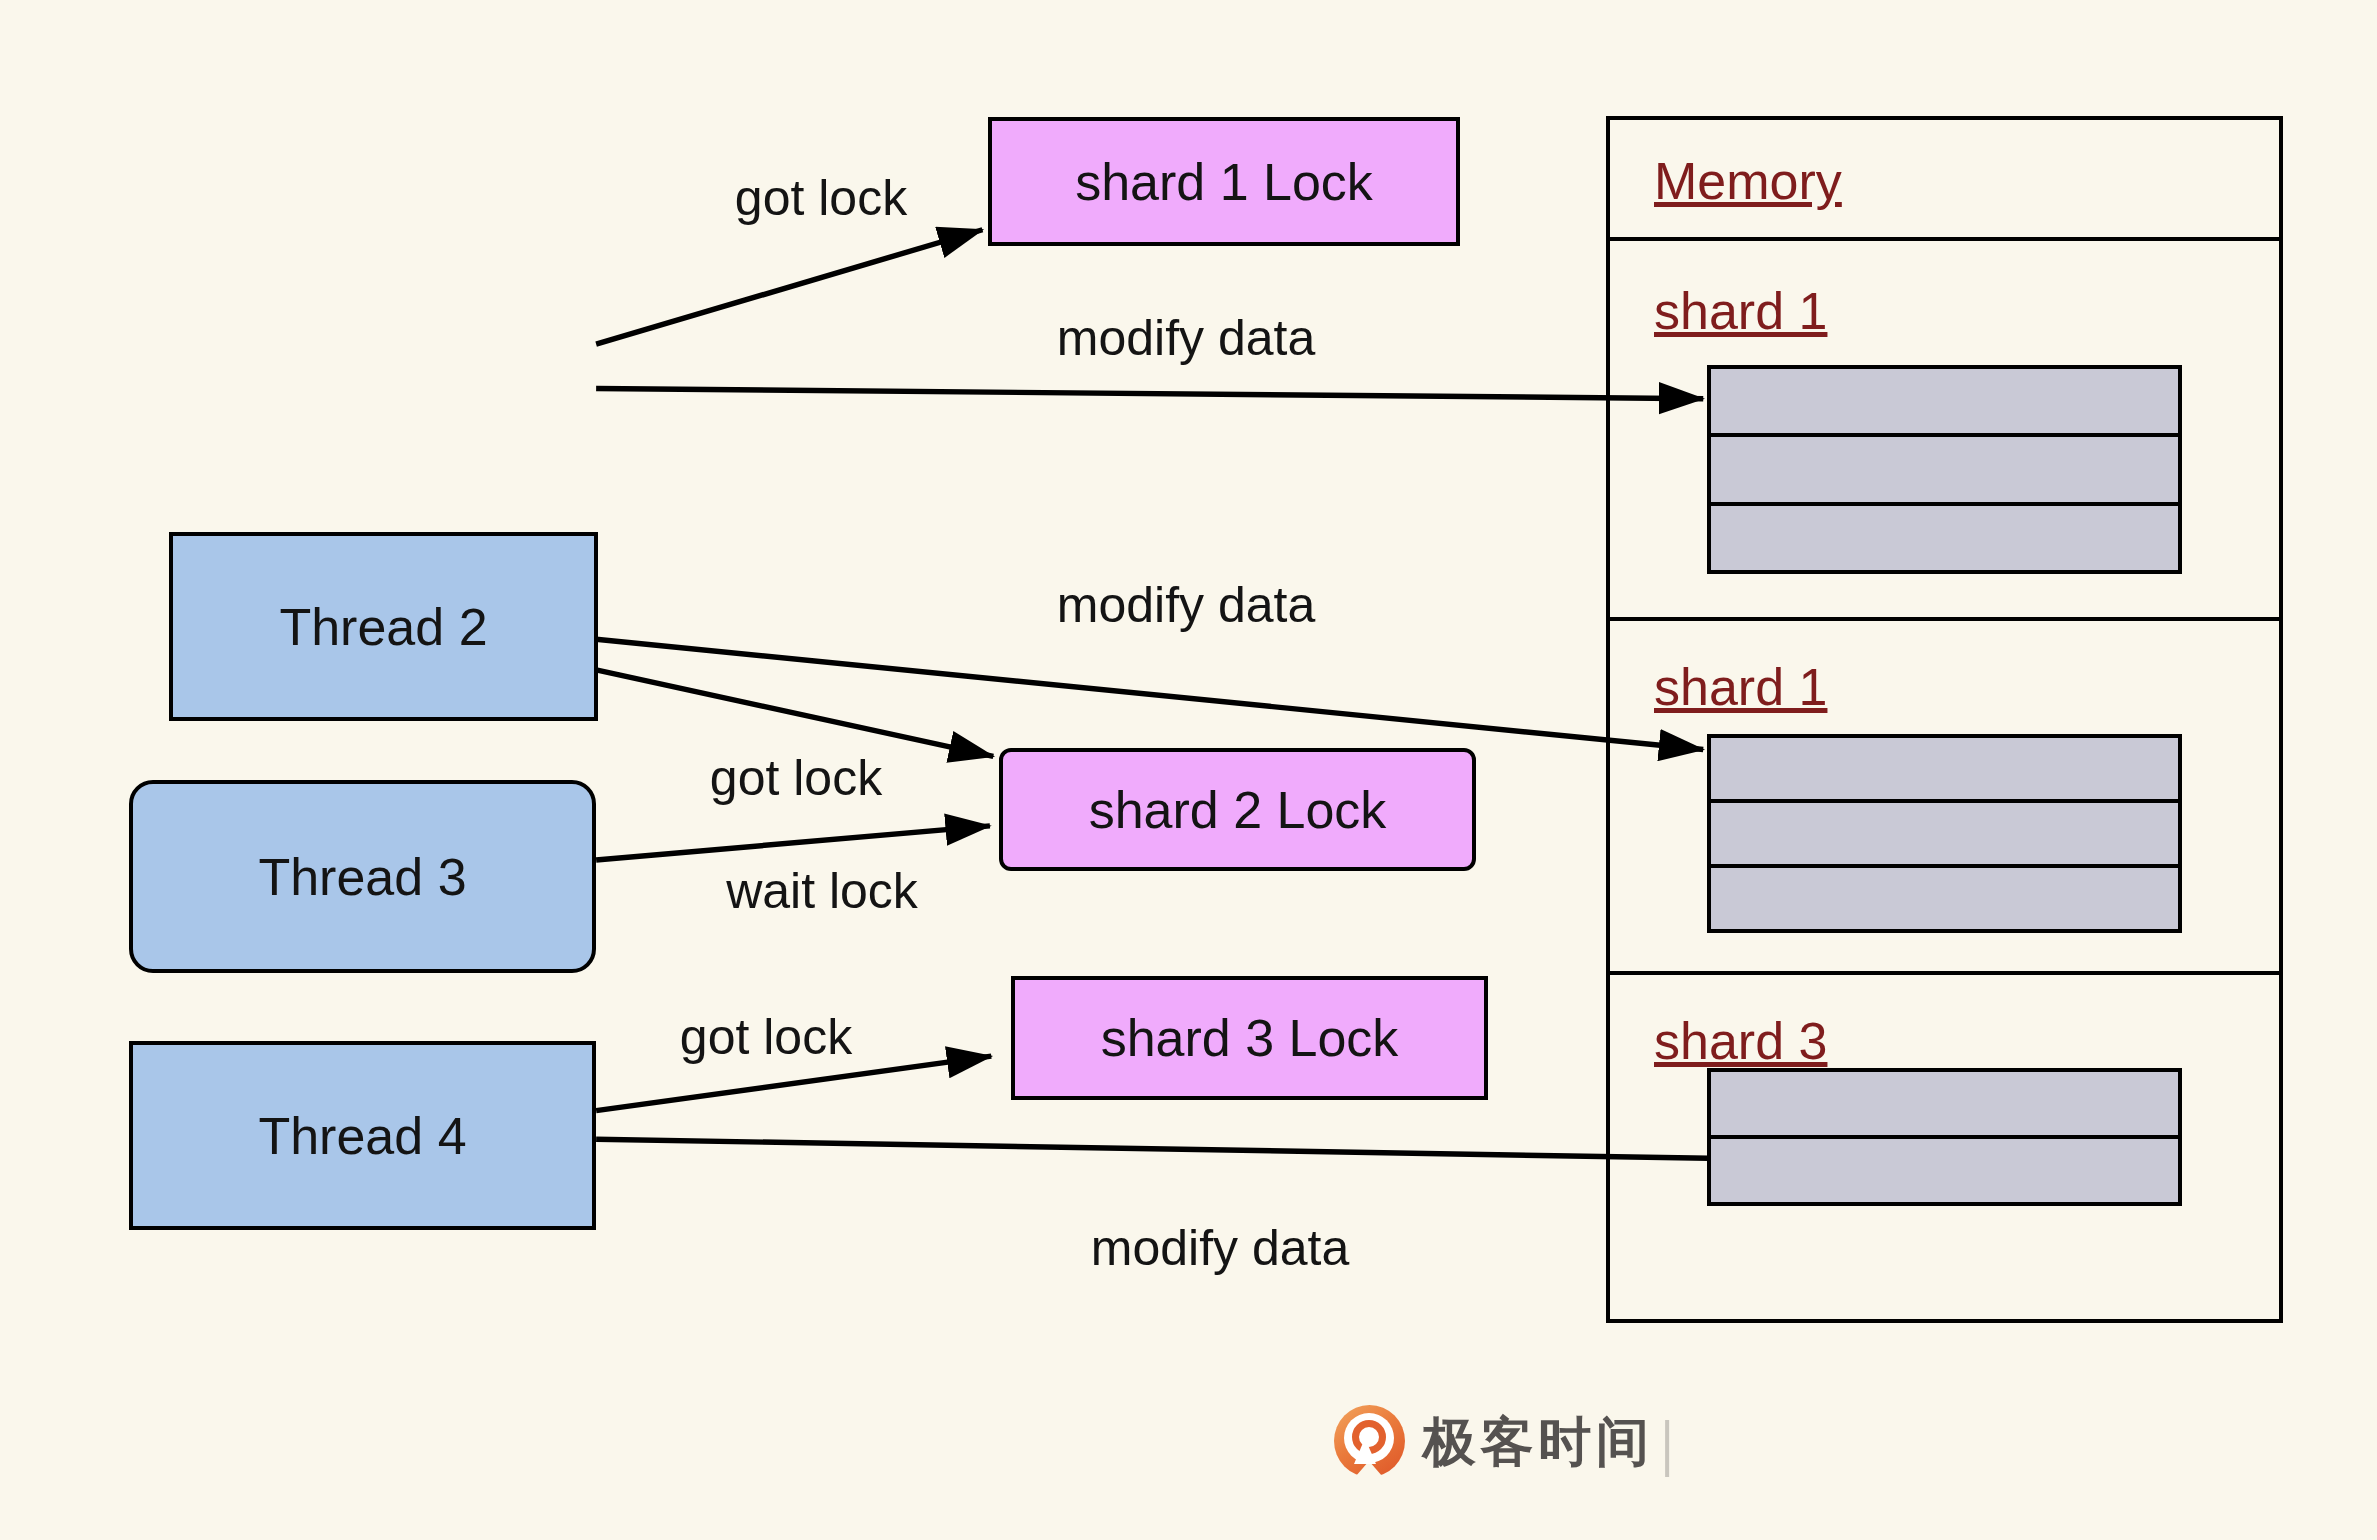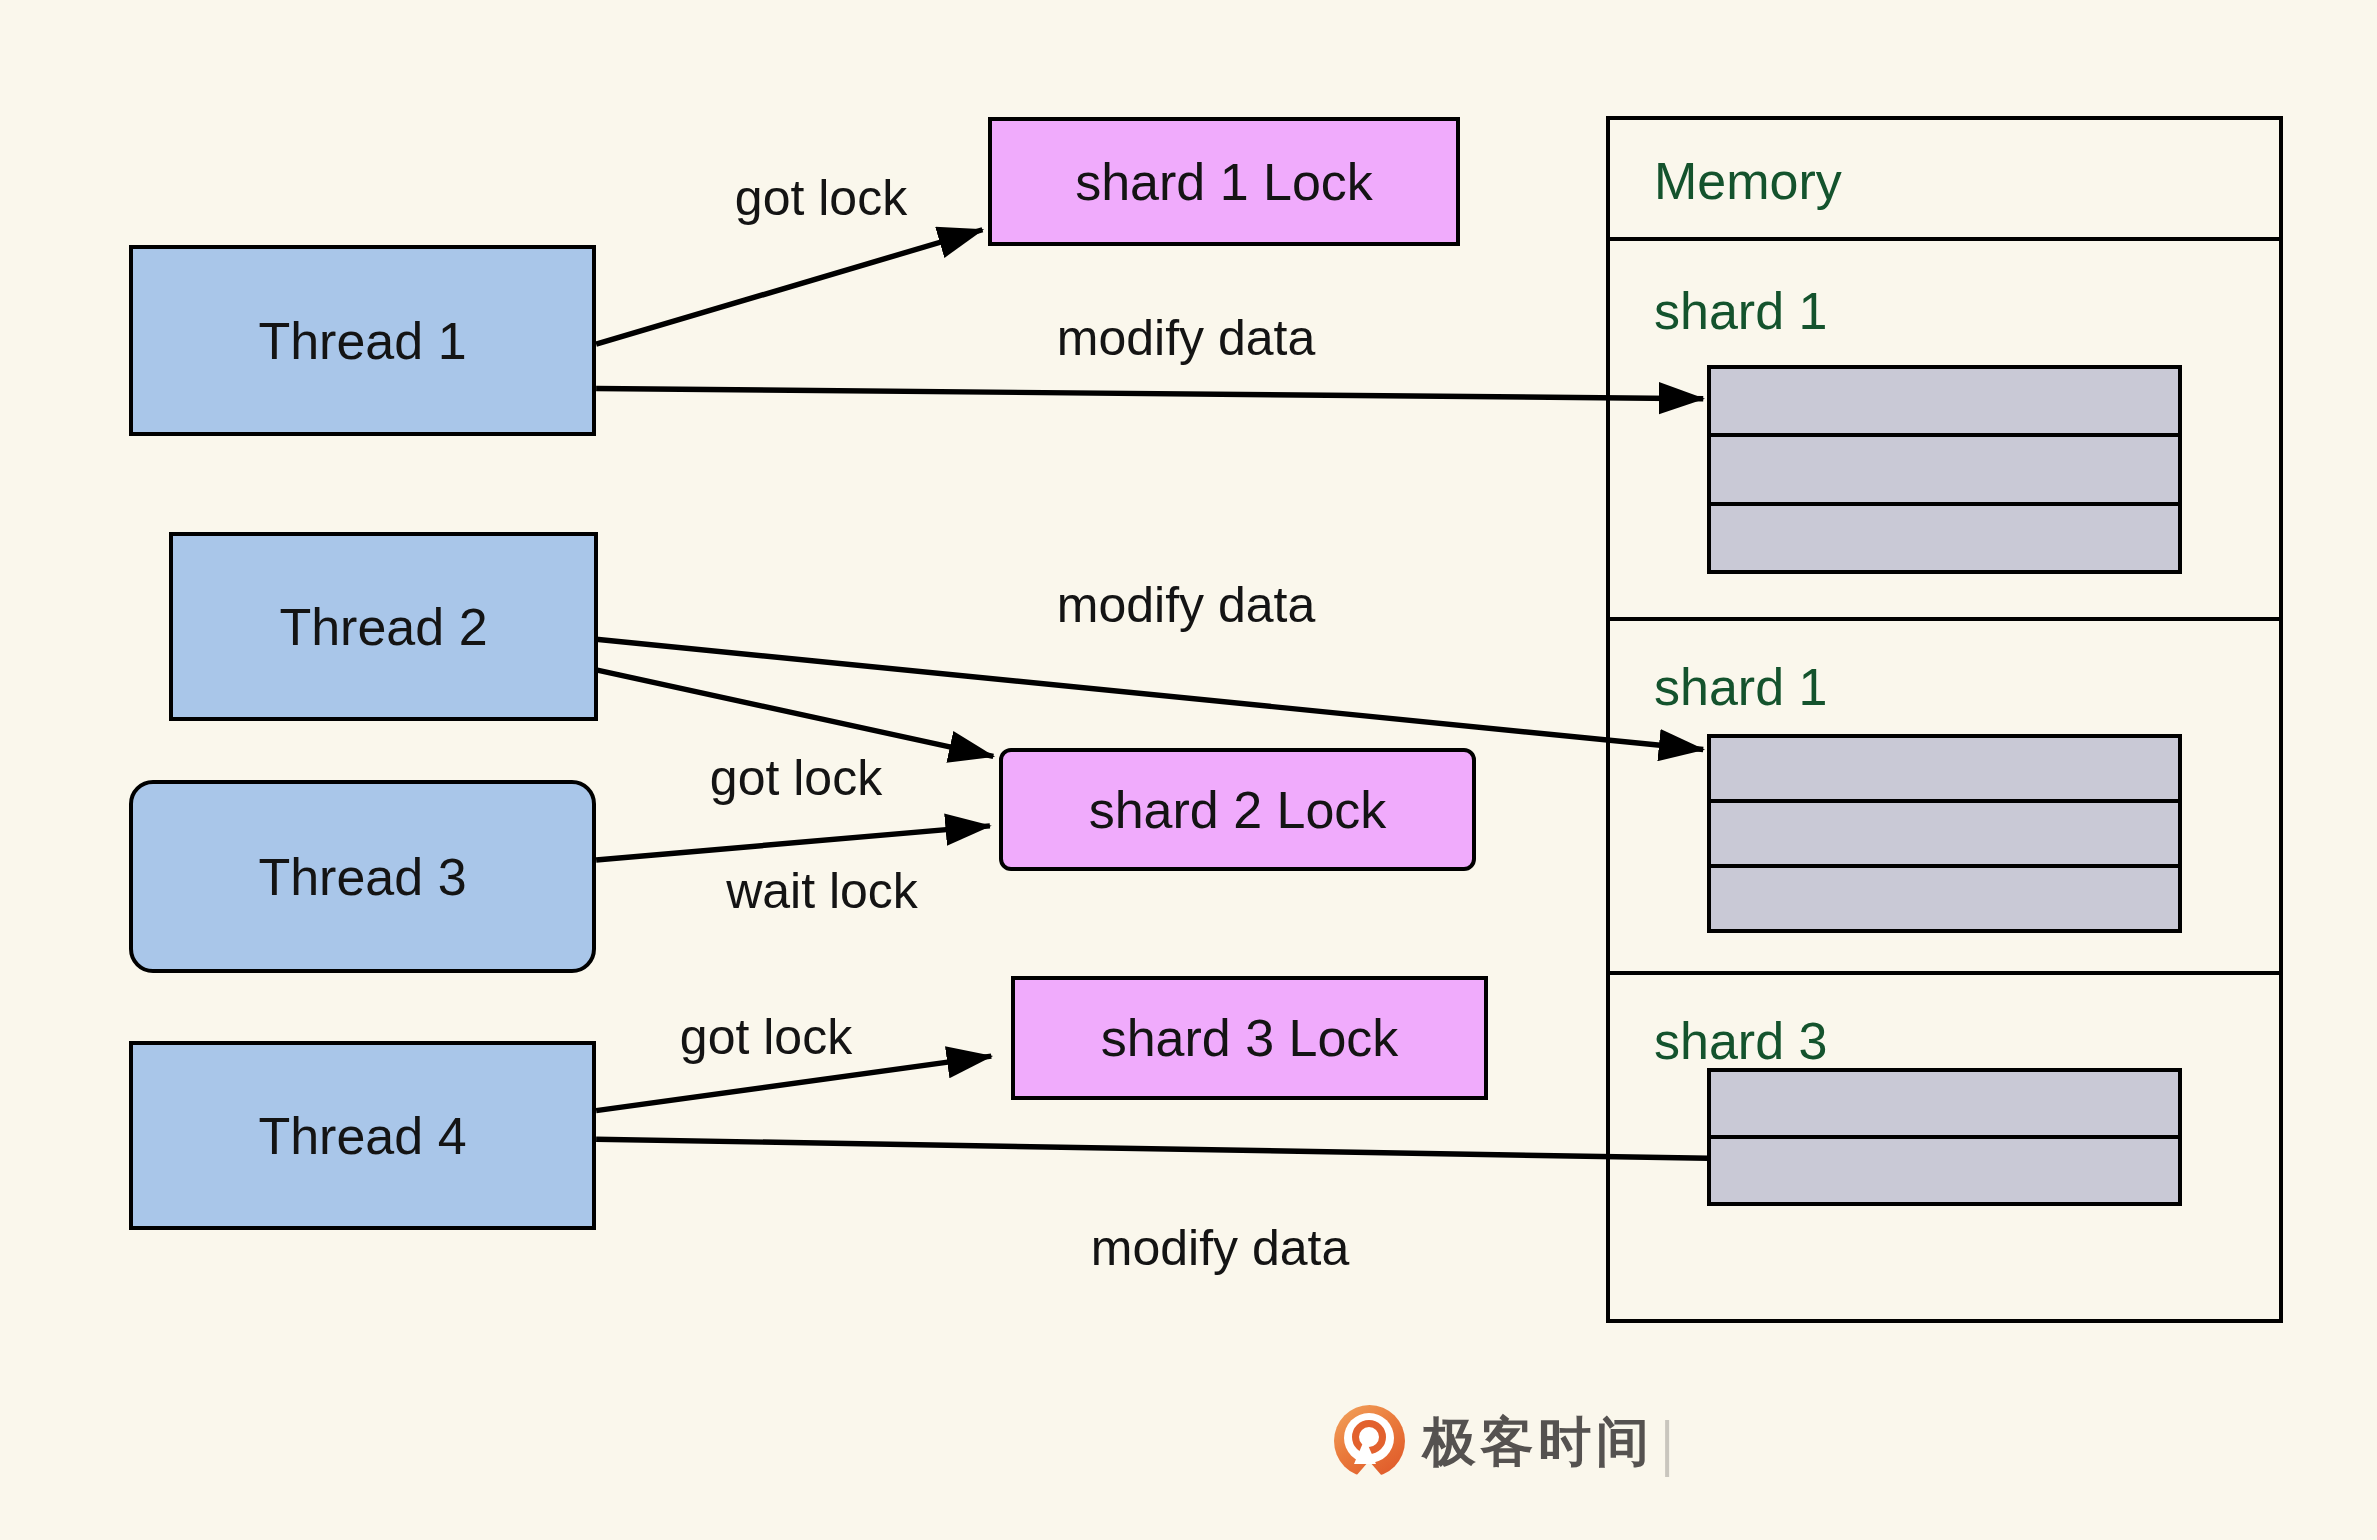--- a/index.html
+++ b/index.html
@@ -20,22 +20,23 @@
   }
   .thread{background:#A9C6E9;}
   .lock{background:#f0abfc;}
 
   .memory-box{
     position:absolute;box-sizing:border-box;
     border:4.1px solid #000;background:transparent;
   }
   .mem-divider{position:absolute;left:0;width:100%;height:4.1px;background:#000;}
   .mem-label{
-    position:absolute;font-size:52px;color:#14532d;white-space:nowrap;
+    position:absolute;font-size:52px;color:#7f1d1d;white-space:nowrap;
     transform:translateY(-50%);
+    text-decoration:underline;
   }
 
   .rows{
     position:absolute;box-sizing:border-box;
     border:4.1px solid #000;background:#C9C9D6;
     display:flex;flex-direction:column;
   }
   .mem-row{flex:1;background:#C9C9D6;border-top:4.1px solid #000;}
   .mem-row:first-child{border-top:none;}
 
@@ -133,23 +134,20 @@
     <line x1="875" y1="505" x2="1442" y2="337" stroke="#000" stroke-width="8" marker-end="url(#ah)"></line>
     <line x1="875" y1="570" x2="2500" y2="585" stroke="#000" stroke-width="8" marker-end="url(#ah)"></line>
     <line x1="875" y1="938" x2="2500" y2="1100" stroke="#000" stroke-width="8" marker-end="url(#ah)"></line>
     <line x1="875" y1="983" x2="1458" y2="1110" stroke="#000" stroke-width="8" marker-end="url(#ah)"></line>
     <line x1="875" y1="1262" x2="1453" y2="1212" stroke="#000" stroke-width="8" marker-end="url(#ah)"></line>
     <line x1="875" y1="1630" x2="1455" y2="1550" stroke="#000" stroke-width="8" marker-end="url(#ah)"></line>
     <line x1="875" y1="1672" x2="2508" y2="1700" stroke="#000" stroke-width="8"></line>
   </svg>
 
   <div class="layer-boxes">
-    <div class="box thread" style="left:129px;top:245px;width:467px;height:191px;">
-      <span>Thread 1</span>
-    </div>
     <div class="box thread" style="left:129px;top:532px;width:429px;height:189px;margin-left:40px;">
       <span>Thread 2</span>
     </div>
     <div class="box thread" style="left:129px;top:780px;width:467px;height:193px;border-radius:24px;">
       <span>Thread 3</span>
     </div>
     <div class="box thread" style="left:129px;top:1041px;width:467px;height:189px;">
       <span>Thread 4</span>
     </div>
 

